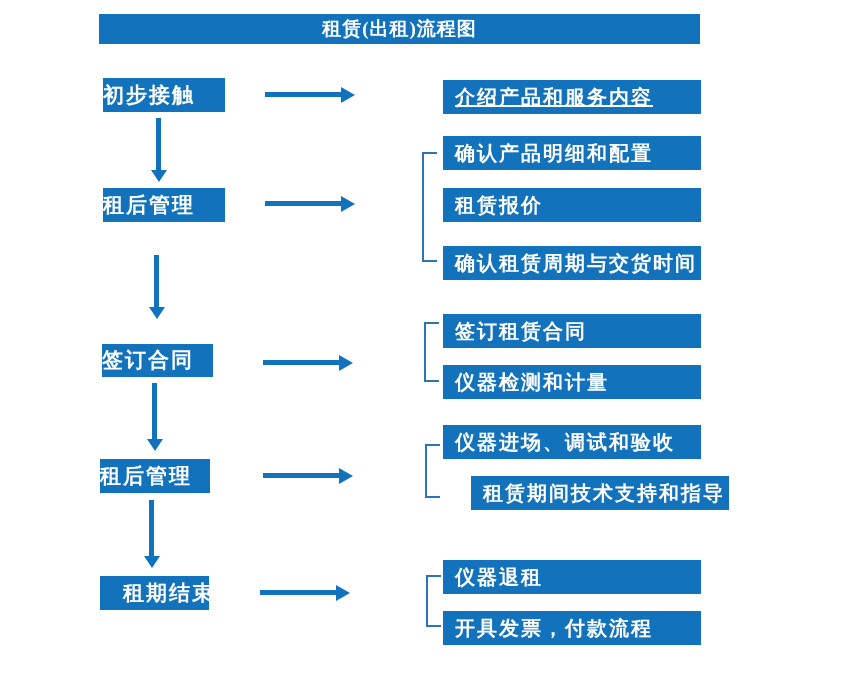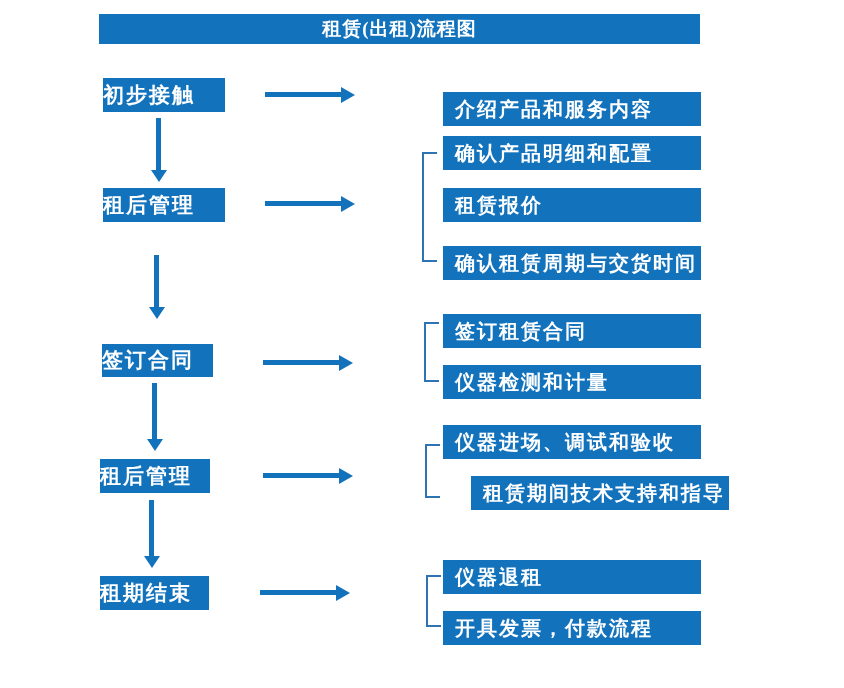--- a/index.html
+++ b/index.html
@@ -68,21 +68,21 @@
 <body>
 
 <div class="canvas">
 
   <div class="bar title-bar">租赁(出租)流程图</div>
 
   <div class="bar step" style="left:103px; top:78px;  width:122px;">初步接触</div>
   <div class="bar step" style="left:103px; top:188px; width:122px;">租后管理</div>
   <div class="bar step" style="left:102px; top:344px; width:111px; height:33px; line-height:33px;">签订合同</div>
   <div class="bar step" style="left:100px; top:459px; width:110px;">租后管理</div>
-  <div class="bar step" style="left:100px; top:576px; width:109px;">租期结束</div>
+  <div class="bar step" style="left:100px; top:576px; width:109px;padding-left:23px;">租期结束</div>
 
   <div class="varrow" style="left:151px; top:118px; height:64px;">
       <i class="shaft"></i>
       <i class="head"></i>
     </div>
   <div class="varrow" style="left:149px; top:255px; height:64px;">
       <i class="shaft"></i>
       <i class="head"></i>
     </div>
   <div class="varrow" style="left:147px; top:383px; height:68px;">
@@ -113,21 +113,21 @@
   <div class="harrow" style="left:260px; top:585px;">
       <i class="shaft"></i>
       <i class="head"></i>
     </div>
 
   <div class="bracket" style="left:422px; top:152px; height:110px;"></div>
   <div class="bracket" style="left:424px; top:322px; height:60px;"></div>
   <div class="bracket" style="left:425px; top:444px; height:54px;"></div>
   <div class="bracket" style="left:426px; top:575px; height:52px;"></div>
 
-  <div class="bar out" style="top:92px;">介绍产品和服务内容</div>
+  <div class="bar out" style="top:80px;text-decoration:underline;">介绍产品和服务内容</div>
   <div class="bar out" style="top:136px;">确认产品明细和配置</div>
   <div class="bar out" style="top:188px;">租赁报价</div>
   <div class="bar out" style="top:246px;">确认租赁周期与交货时间</div>
   <div class="bar out" style="top:314px;">签订租赁合同</div>
   <div class="bar out" style="top:365px;">仪器检测和计量</div>
   <div class="bar out" style="top:425px;">仪器进场、调试和验收</div>
   <div class="bar out" style="top:476px;margin-left:28px;">租赁期间技术支持和指导</div>
   <div class="bar out" style="top:560px;">仪器退租</div>
   <div class="bar out" style="top:611px;">开具发票，付款流程</div>
 

